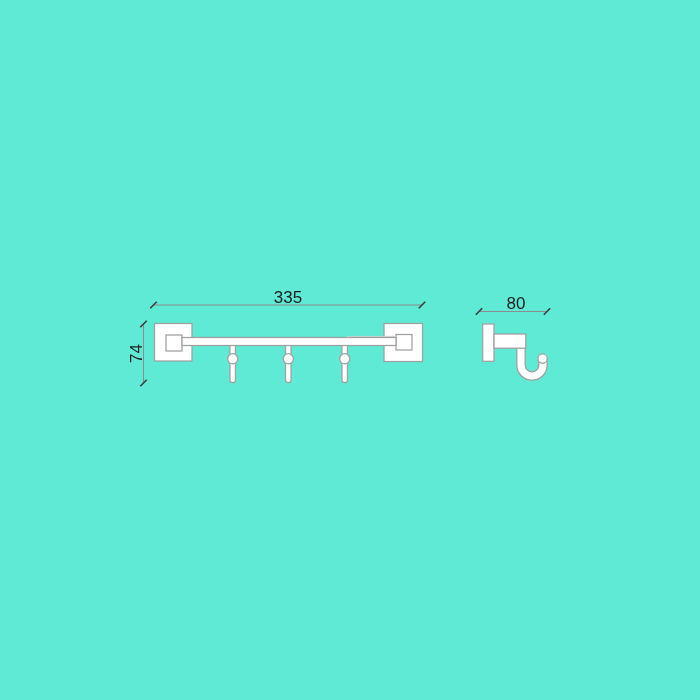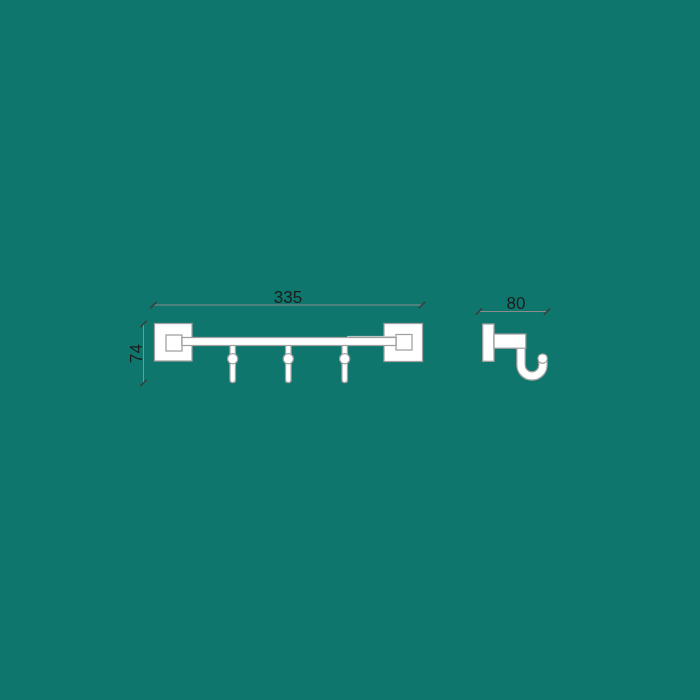--- a/index.html
+++ b/index.html
@@ -4,21 +4,21 @@
 <style>
   html, body {
     margin: 0;
     padding: 0;
     background: #ffffff;
   }
   .stage {
     position: relative;
     width: 700px;
     height: 700px;
-    background: #0f766e;
+    background: #5eead4;
     font-family: "Liberation Sans", sans-serif;
     overflow: hidden;
   }
   svg { display: block; }
   .dim-label {
     fill: #1c1c1c;
     font-size: 17px;
     font-family: "Liberation Sans", sans-serif;
   }
   .outline {

